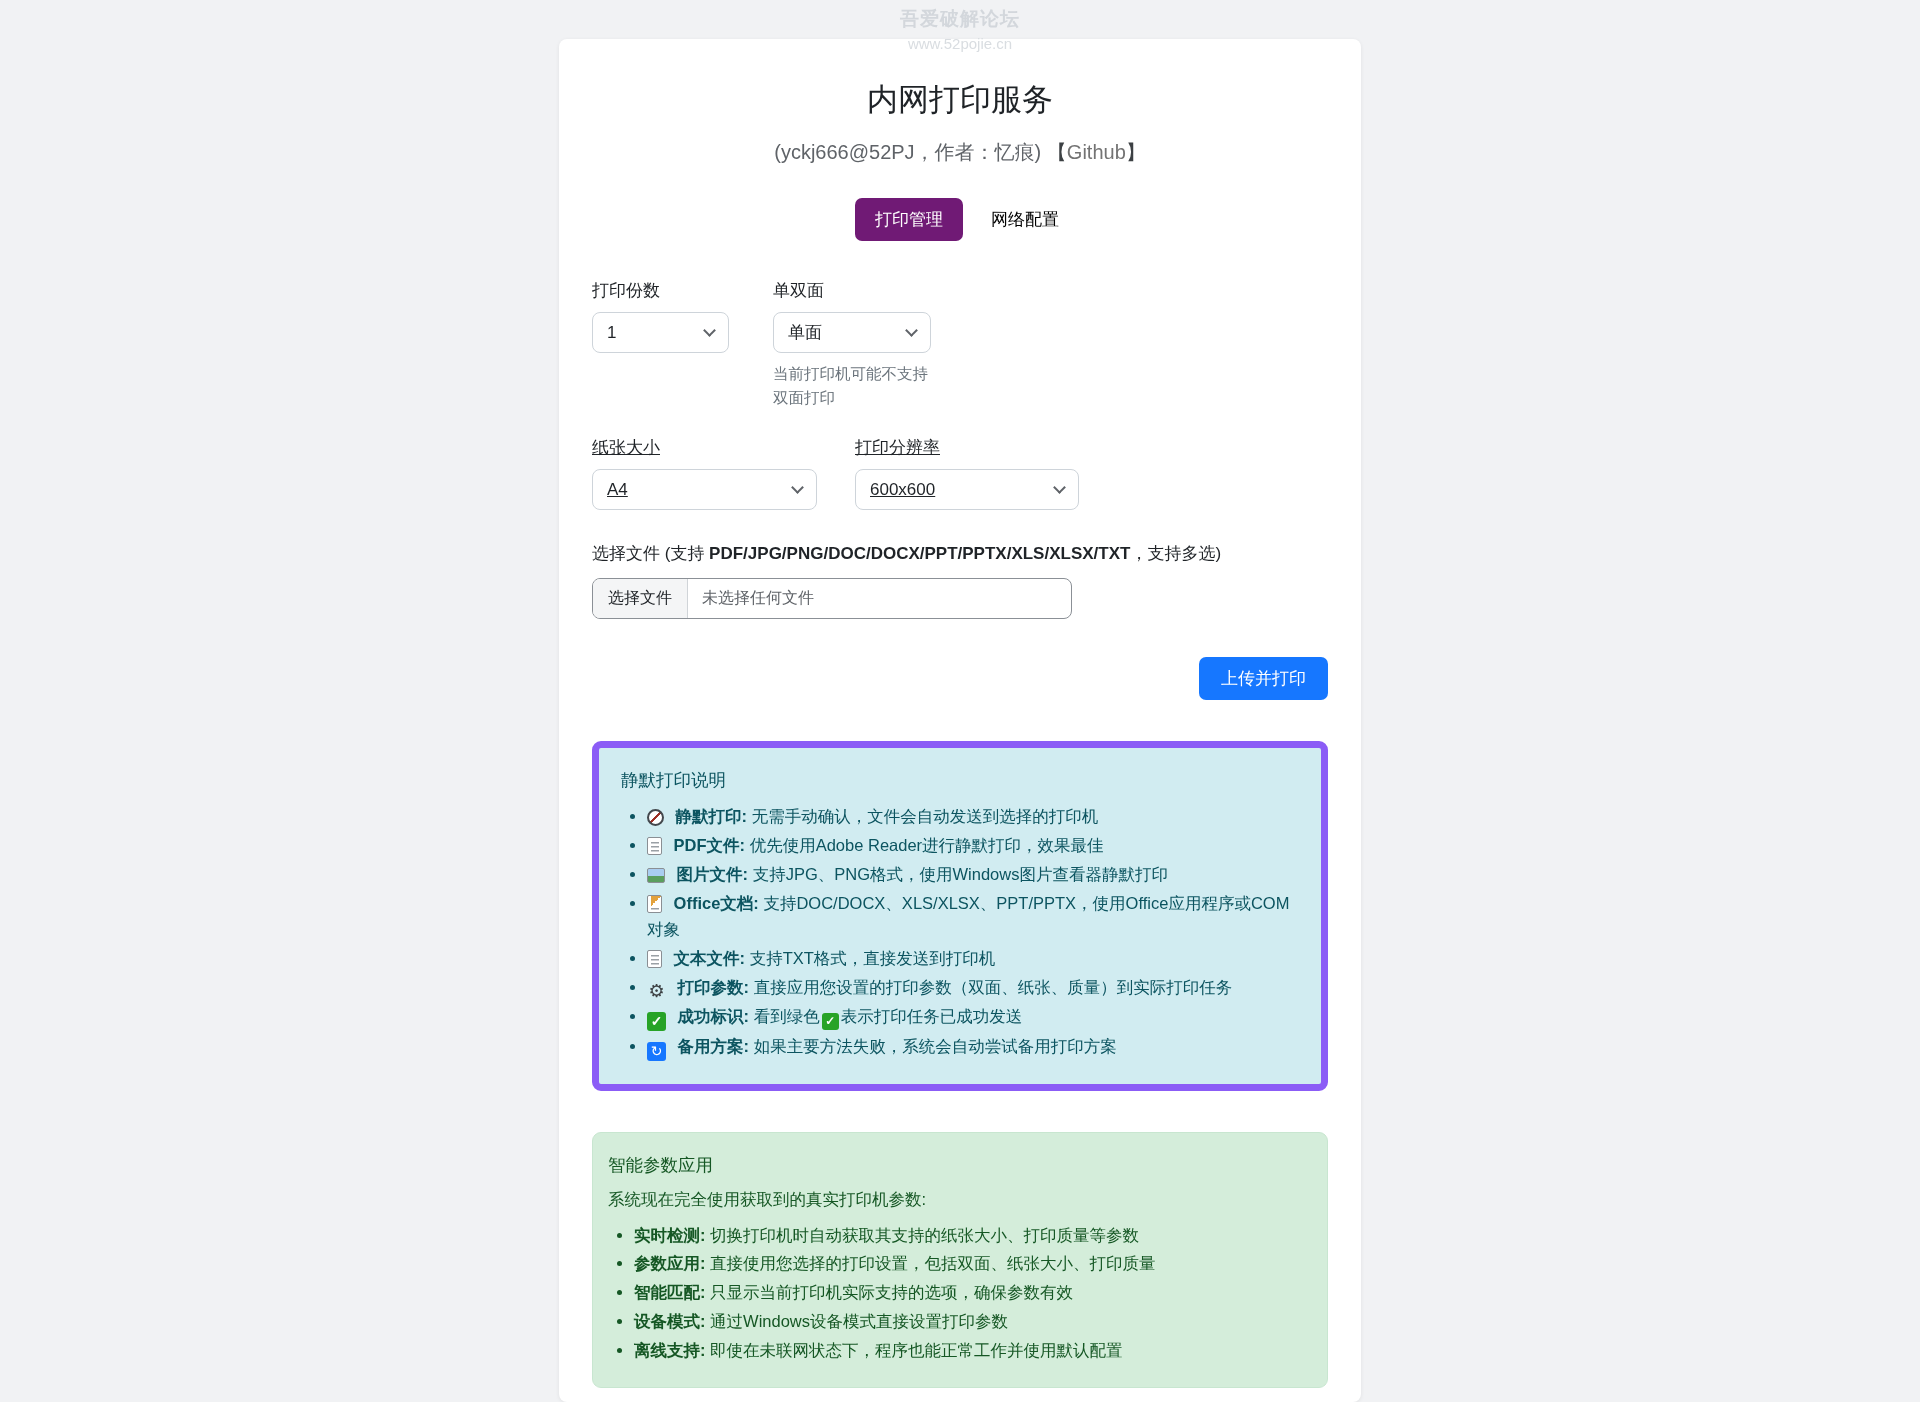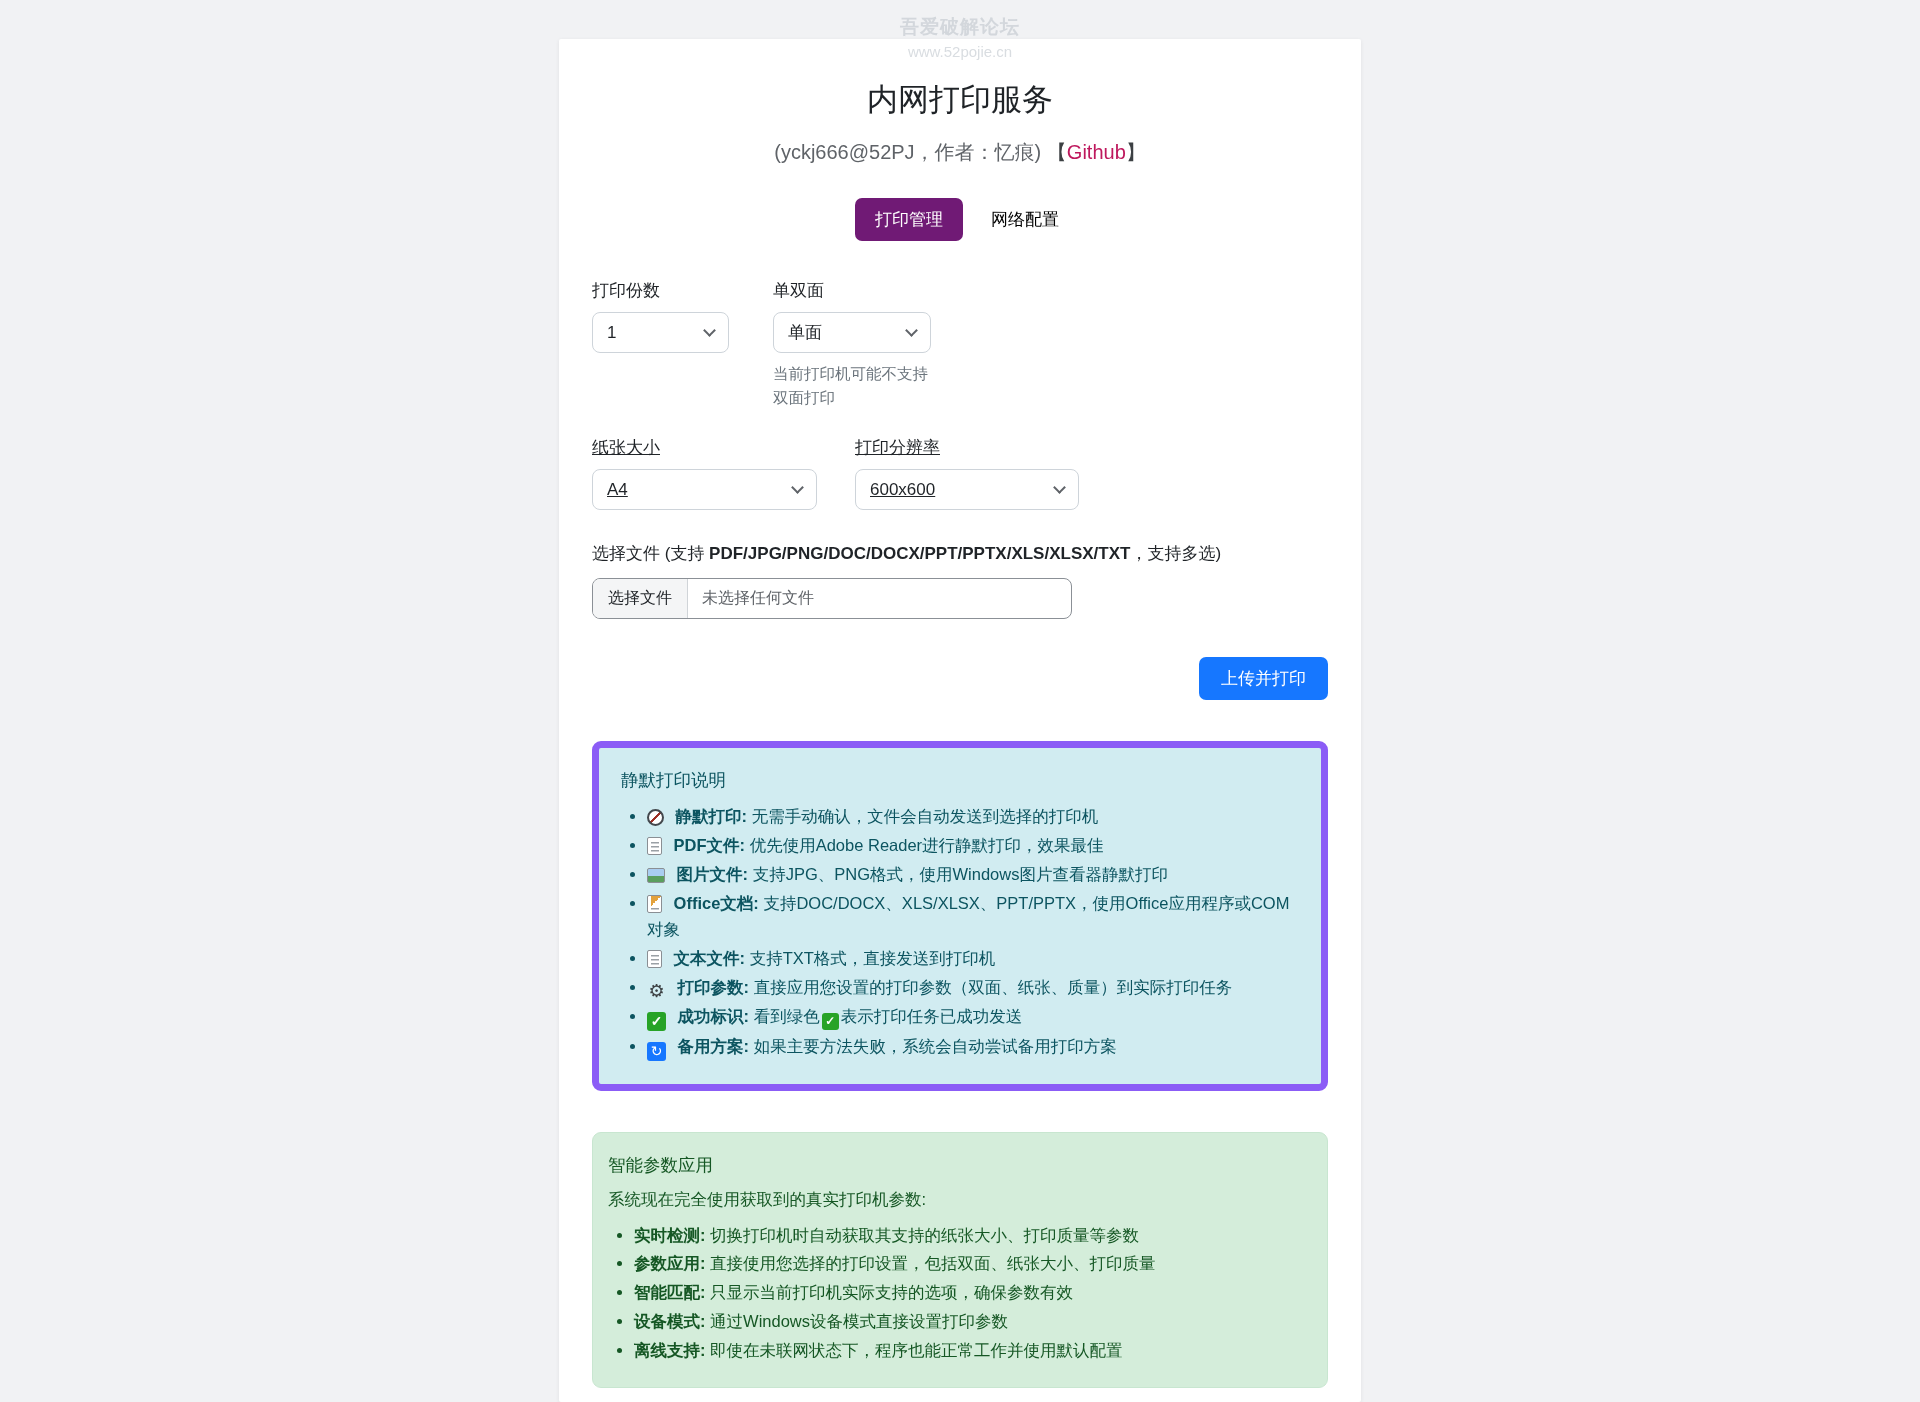--- a/index.html
+++ b/index.html
@@ -5,35 +5,35 @@
   * { box-sizing: border-box; }
   html,body { margin:0; padding:0; }
   body {
     width:1920px; height:1402px; overflow:hidden;
     background:#f1f2f4;
     font-family:"Liberation Sans", sans-serif;
     color:#212529;
     position:relative;
   }
   
-  .watermark { position:absolute; top:14px; left:0; width:100%; text-align:center; z-index:1; pointer-events:none; }
+  .watermark { position:absolute; top:6px; left:0; width:100%; text-align:center; z-index:1; pointer-events:none; }
   .watermark .wm1 { font-size:19px; font-weight:bold; color:#d3d7dc; letter-spacing:1px; }
   .watermark .wm2 { font-size:15px; color:#d9dde1; margin-top:3px; }
 
   
   .card {
     width:802px; height:1363px; margin:39px auto 0;
-    background:#fff; border-radius:2px;
+    background:#fff; border-radius:8px;
     box-shadow:0 1px 4px rgba(0,0,0,.07);
     padding:40px 33px 24px; overflow:hidden;
   }
 
   .title { text-align:center; font-size:31px; font-weight:500; color:#1f2327; margin:0 0 18px; }
   .subtitle { text-align:center; font-size:20px; color:#5f6368; margin:0 0 32px; }
-  .subtitle .gh { color:#be185d; cursor:pointer; }
+  .subtitle .gh { color:#737373; cursor:pointer; }
   .subtitle .bracket { color:#3c4043; }
 
   .tabs { display:flex; justify-content:center; gap:22px; margin:0 0 38px; align-items:center; }
   .tab-active {
     background:#701a75; color:#fff; border:none; border-radius:7px;
     padding:10px 20px; font-size:17px; cursor:pointer; font-family:inherit;
   }
   .tab-link { color:#000000; font-size:17px; background:none; border:none; cursor:pointer; padding:10px 6px; font-family:inherit; }
 
   .row1 { display:flex; gap:44px; margin-bottom:26px; }

